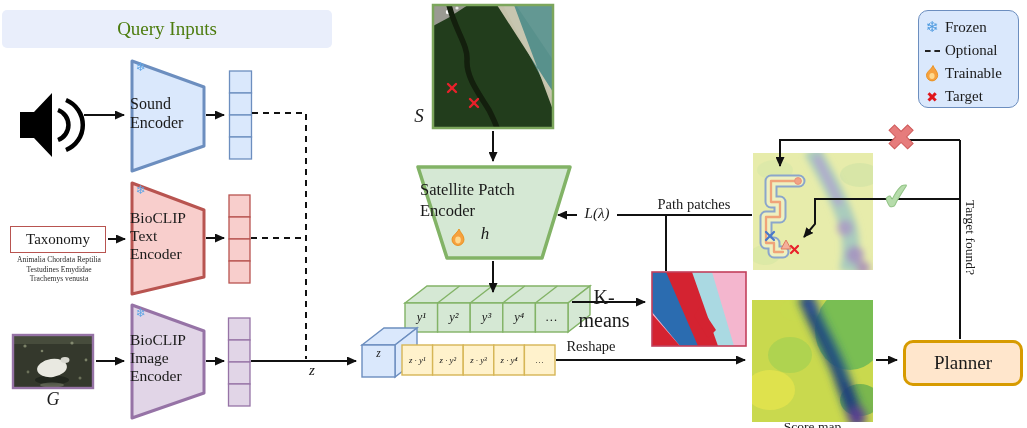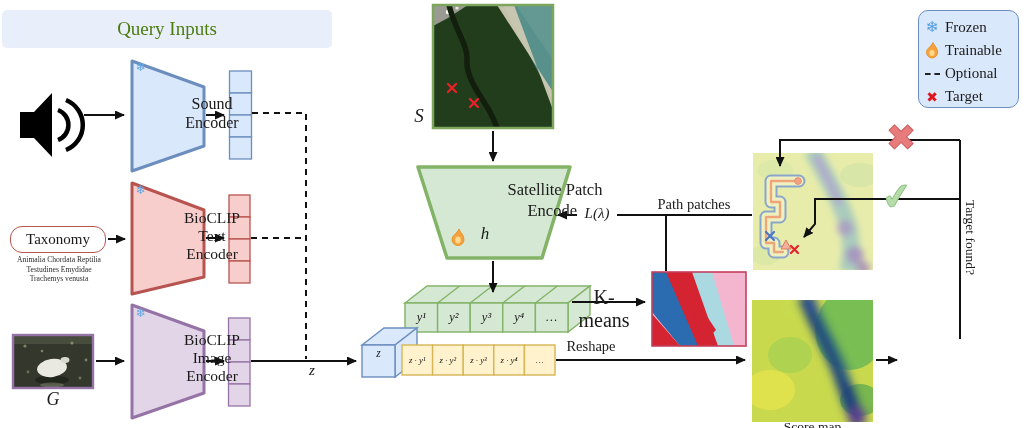--- a/index.html
+++ b/index.html
@@ -1,27 +1,27 @@
 <!DOCTYPE html>
 <html><head>
 <meta charset="utf-8">
 <style>
   html,body{margin:0;padding:0;background:#fff;}
   #canvas{position:relative;width:1027px;height:428px;background:#ffffff;overflow:hidden;
           font-family:"Liberation Serif","DejaVu Serif",serif;color:#1a1a1a;}
   .abs{position:absolute;}
-  .ctr{display:flex;align-items:center;justify-content:center;text-align:center;border-radius:12px;}
+  .ctr{display:flex;align-items:center;justify-content:center;text-align:center;}
   .it{font-style:italic;}
   #query-header{left:2px;top:10px;width:330px;height:38px;background:#e9eefb;border-radius:5px;
                 font-size:19px;color:#4d7c0f;}
-  .enc-label{font-size:16px;line-height:19px;text-align:center;margin-left:44px;}
+  .enc-label{font-size:16px;line-height:19px;text-align:left;}
   #sound-label{left:130px;top:94px;width:76px;}
   #text-label{left:130px;top:209px;width:76px;font-size:15.5px;line-height:18px;}
   #image-label{left:130px;top:331px;width:76px;font-size:15.5px;line-height:18px;}
-  #sat-label{left:446px;top:179px;width:130px;font-size:16.5px;line-height:21px;}
+  #sat-label{left:420px;top:179px;width:130px;font-size:16.5px;line-height:21px;}
   #h-label{left:472px;top:224px;width:26px;font-size:17px;}
   #tax-box{left:10px;top:226px;width:94px;height:25px;background:#fff;border:1.6px solid #b85450;
            font-size:15px;}
   #tax-lines{left:0px;top:255px;width:118px;font-size:7.6px;line-height:9.6px;text-align:center;color:#2b2b2b;}
   #g-label{left:38px;top:389px;width:30px;font-size:18px;text-align:center;}
   #s-label{left:406px;top:105px;width:26px;font-size:19px;text-align:center;}
   #z-label{left:299px;top:362px;width:26px;font-size:15px;text-align:center;}
   #zcube-label{left:362px;top:347px;width:33px;font-size:11.5px;text-align:center;}
   #green-cells{left:405px;top:303px;width:163px;height:29px;display:flex;}
   #green-cells span{flex:1;display:flex;align-items:center;justify-content:center;
@@ -311,48 +311,49 @@
   <span>z · y³</span>
   <span>z · y⁴</span>
   <span>…</span>
 </div>
 
 <div id="kmeans-label" class="abs">K-means</div>
 <div id="reshape-label" class="abs">Reshape</div>
 <div id="loss-label" class="abs it">L(λ)</div>
 <div id="pathpatches-label" class="abs">Path patches</div>
 <div id="scoremap-label" class="abs">Score map</div>
+<div id="planner-box" class="abs ctr">Planner</div>
 <div id="target-found" class="abs">Target found?</div>
 
 <span id="big-x" class="abs glyph">✖</span>
 <span id="big-check" class="abs glyph">✔</span>
 
 <div id="legend-box" class="abs">
   <div class="legend-row">
     <span class="legend-icon">
           <span class="glyph snowflake">❄</span>
         </span>
     <span class="legend-label">Frozen</span>
+  </div>
+  <div class="legend-row">
+    <span class="legend-icon">
+          <span class="dash-swatch"></span>
+        </span>
+    <span class="legend-label">Optional</span>
   </div>
   <div class="legend-row">
     <span class="legend-icon">
       <svg width="13" height="17" viewBox="0 0 13 17">
             <path d="M7 0.5 C8.3 4 11.7 6 11.7 10.3 A5.6 5.6 0 0 1 0.5 10.3 C0.5 6.5 5.1 4.8 7 0.5 Z" fill="#f6a13f" stroke="#e8890c" stroke-width="0.8"></path>
             <ellipse cx="6" cy="11" rx="2.6" ry="3" fill="#ffd98e"></ellipse>
           </svg>
     </span>
     <span class="legend-label">Trainable</span>
   </div>
   <div class="legend-row">
     <span class="legend-icon">
-          <span class="dash-swatch"></span>
-        </span>
-    <span class="legend-label">Optional</span>
-  </div>
-  <div class="legend-row">
-    <span class="legend-icon">
           <span class="glyph cross-red">✖</span>
         </span>
     <span class="legend-label">Target</span>
   </div>
 </div>
 
 </div>
 
 </body></html>

